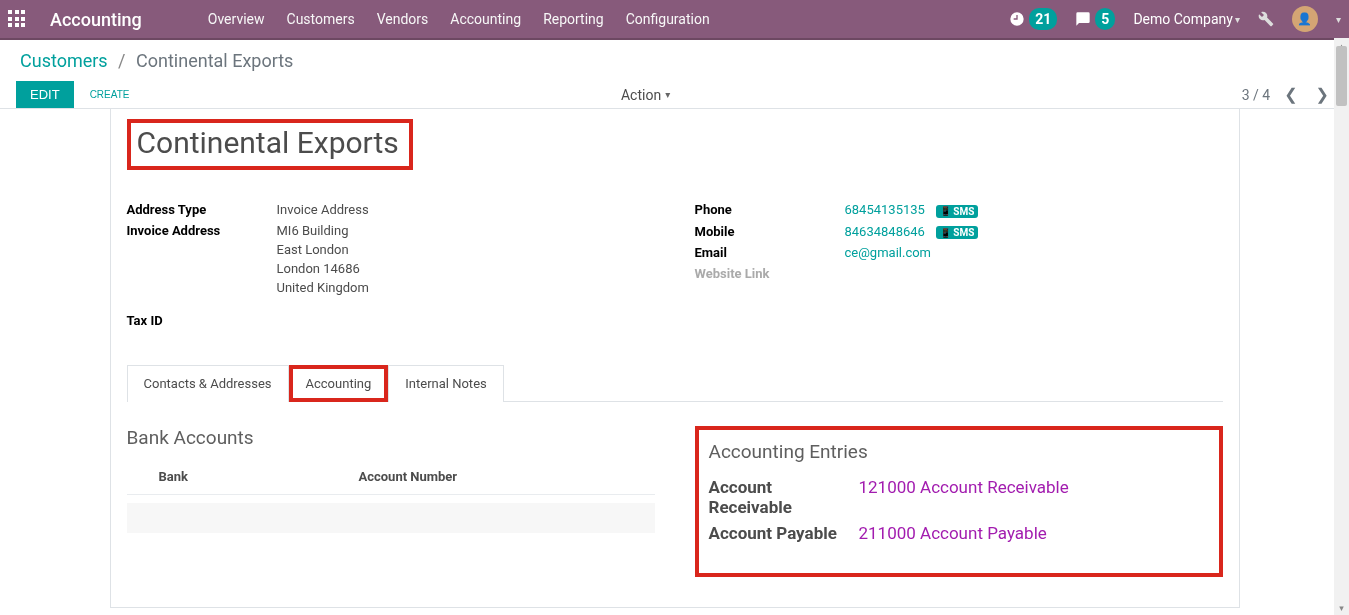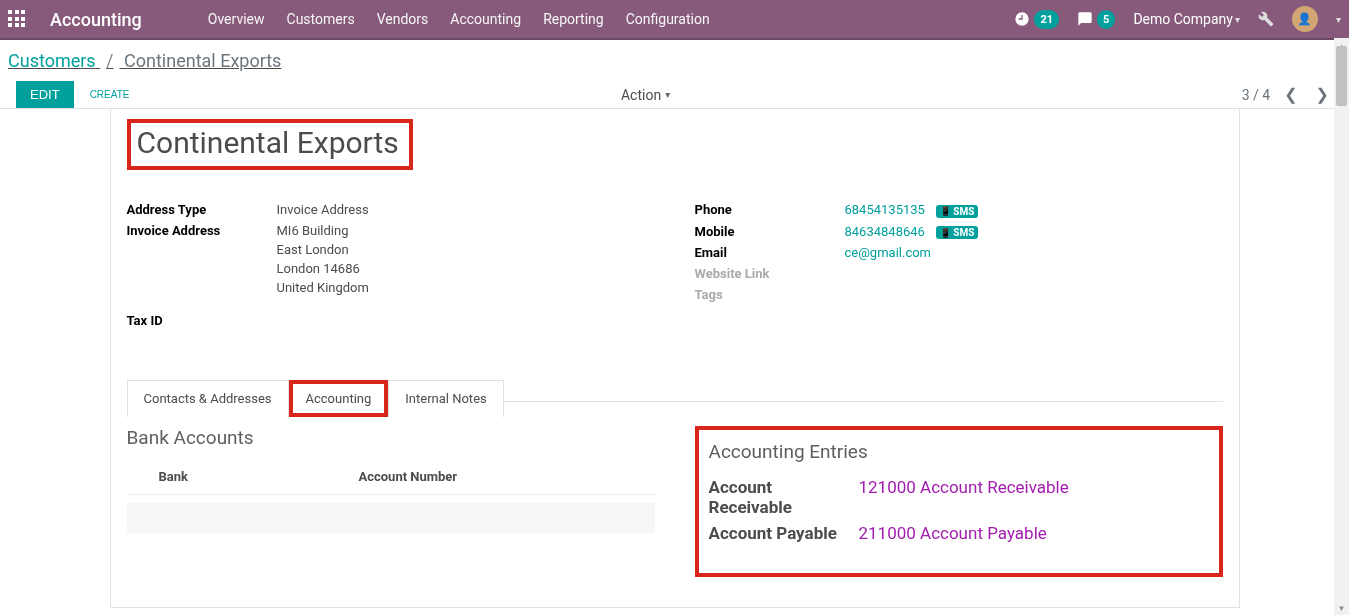--- a/index.html
+++ b/index.html
@@ -7,27 +7,27 @@
     
     .topbar { background: #875a7b; color: #fff; height: 38px; display: flex; align-items: center; padding: 0 8px; }
     .topbar-left { display: flex; align-items: center; gap: 16px; }
     .apps-icon { width: 18px; height: 18px; display: grid; grid-template-columns: repeat(3, 1fr); grid-template-rows: repeat(3, 1fr); gap: 2px; cursor: pointer; }
     .apps-icon span { background: #fff; width: 4px; height: 4px; }
     .brand { font-size: 18px; font-weight: 500; margin-left: 8px; }
     .nav-menu { display: flex; gap: 22px; margin-left: 50px; }
     .nav-item { color: #f7f7f7; font-size: 14px; cursor: pointer; }
     .topbar-right { margin-left: auto; display: flex; align-items: center; gap: 18px; }
     .activity-icon { display: flex; align-items: center; gap: 4px; cursor: pointer; }
-    .badge { background: #00a09d; color: #fff; border-radius: 10px; padding: 3px 6px; font-size: 11px; font-weight: bold; }
+    .badge { background: #00a09d; color: #fff; border-radius: 10px; padding: 3px 6px; font-size: 14px; font-weight: bold; }
     .company-drop { display: flex; align-items: center; gap: 2px; cursor: pointer; font-size: 14px; }
     .avatar { width: 26px; height: 26px; border-radius: 50%; background: #d4a574; display: flex; align-items: center; justify-content: center; font-size: 12px; cursor: pointer; }
     .caret { font-size: 10px; color: #ddd; }
     .divider-line { height: 2px; background: #6d4862; }
 
-    .breadcrumb { padding: 10px 8px 4px; font-size: 18px; text-decoration: underline; }
+    .breadcrumb { padding: 10px 20px 4px; font-size: 18px; }
     .breadcrumb a { color: #00a09d; text-decoration: none; cursor: pointer; }
     .breadcrumb .sep { color: #888; margin: 0 6px; }
     .breadcrumb .current { color: #6c757d; }
 
     .control-bar { display: flex; align-items: center; padding: 6px 16px 0; border-bottom: 1px solid #dee2e6; }
     .btn-edit { background: #00a09d; color: #fff; border: none; padding: 6px 14px; font-size: 13px; font-weight: 500; cursor: pointer; }
     .btn-create { background: none; border: none; color: #00a09d; font-size: 10px; font-weight: 500; margin-left: 16px; cursor: pointer; }
     .action-drop { margin-left: auto; margin-right: auto; color: #4c4c4c; font-size: 14px; cursor: pointer; display: flex; align-items: center; gap: 4px; position: relative; left: -40px; }
     .pager { display: flex; align-items: center; gap: 10px; color: #6c757d; font-size: 14px; }
     .pager .arrow { cursor: pointer; font-size: 16px; color: #6c757d; padding: 0 4px; }
@@ -42,21 +42,21 @@
     .field-line { display: flex; margin-bottom: 6px; font-size: 13px; }
     .field-label { width: 150px; font-weight: 700; color: #000000; }
     .field-label.muted { color: #aaa; }
     .field-value { flex: 1; color: #4c4c4c; }
     .field-value.link { color: #00a09d; cursor: pointer; }
     .field-value .multi { display: block; margin-bottom: 4px; }
     .sms-badge { display: inline-flex; align-items: center; background: #00a09d; color: #fff; font-size: 10px; font-weight: bold; padding: 1px 4px; border-radius: 3px; margin-left: 8px; cursor: pointer; gap: 2px; }
     .sms-badge::before { content: "📱"; font-size: 9px; }
 
     .tabs { display: flex; border-bottom: 1px solid #dee2e6; margin-top: 30px; }
-    .tab { padding: 10px 16px; border: 1px solid transparent; border-bottom: none; cursor: pointer; font-size: 13px; color: #4c4c4c; background: #fff; position: relative; top: 16px; }
+    .tab { padding: 10px 16px; border: 1px solid transparent; border-bottom: none; cursor: pointer; font-size: 13px; color: #4c4c4c; background: #fff; position: relative; top: 1px; }
     .tab.bordered { border-color: #dee2e6; }
     .tab.highlighted { border: 4px solid #d9261c; padding: 7px 13px; }
 
     .tab-content { padding-top: 24px; display: flex; gap: 40px; }
     .tc-col { flex: 1; }
     .section-title { font-size: 19px; color: #5f5f5f; font-weight: 400; margin-bottom: 14px; }
     .table-head { display: flex; font-weight: 700; font-size: 13px; padding: 6px 0 10px 32px; border-bottom: 1px solid #e9ecef; }
     .th-bank { width: 200px; }
     .th-acc { flex: 1; }
     .empty-row { height: 30px; background: #f7f7f7; margin-top: 8px; }
@@ -187,23 +187,20 @@
             <span class="sms-badge">SMS</span>
           </div>
         </div>
         <div class="field-line">
           <div class="field-label">Email</div>
           <div class="field-value link">ce@gmail.com</div>
         </div>
         <div class="field-line">
           <div class="field-label muted">Website Link</div>
         </div>
-        <div class="field-line">
-          <div class="field-label muted">Tags</div>
-        </div>
       </div>
     </div>
 
     <div class="tabs">
       <div class="tab bordered">Contacts &amp; Addresses</div>
       <div class="tab highlighted">Accounting</div>
       <div class="tab bordered">Internal Notes</div>
     </div>
 
     <div class="tab-content">

